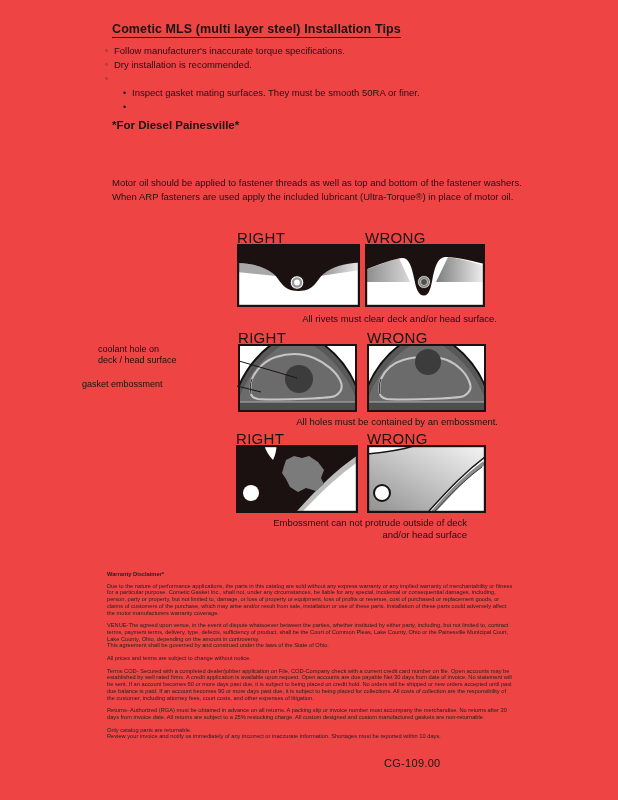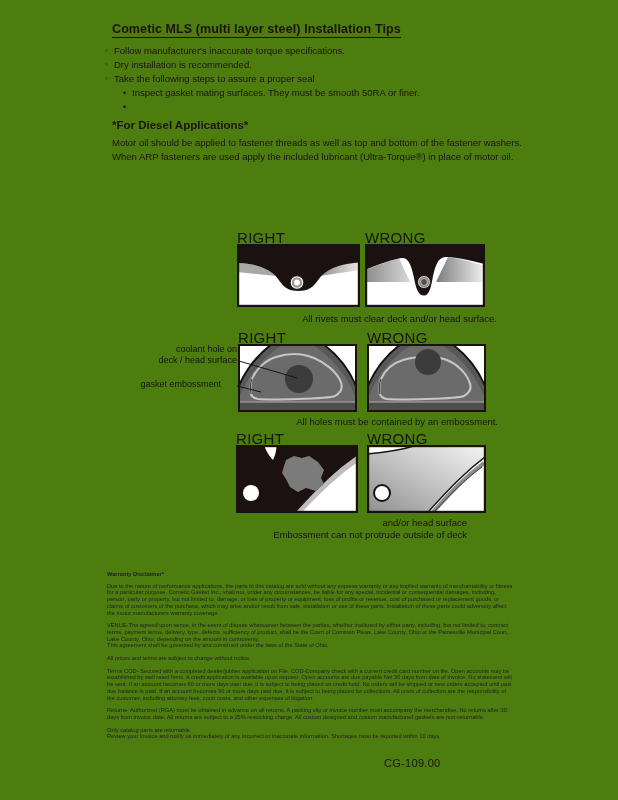--- a/index.html
+++ b/index.html
@@ -1,43 +1,43 @@
 <!DOCTYPE html>
 <html><head>
 <meta charset="utf-8">
 <style>
   html,body{margin:0;padding:0;background:#e8e8e8;}
-  .page{position:relative;width:618px;height:800px;background:#4d7c0f;overflow:hidden;
+  .page{position:relative;width:618px;height:800px;background:#ef4444;overflow:hidden;
         font-family:"Liberation Sans","DejaVu Sans",sans-serif;color:#1c1414;}
   .abs{position:absolute;}
   
   .doc-title{left:112px;top:22px;font-size:12.5px;font-weight:bold;
              border-bottom:1.6px solid #1c1414;padding-bottom:1px;letter-spacing:.1px;}
   .tips{left:105px;top:44px;font-size:9.5px;line-height:14px;width:440px;}
   .tip-row{display:flex;}
   .tip-row .mk{width:9px;font-size:8px;line-height:14px;flex:0 0 9px;}
   .tip-row.sub{padding-left:18px;}
   .tip-row.sub .mk{font-size:9px;}
   .diesel-h{left:112px;top:119px;font-size:11.5px;font-weight:bold;}
-  .bodyp{left:112px;width:424px;font-size:9.5px;line-height:13.5px;}
+  .bodyp{left:112px;width:424px;font-size:9.5px;line-height:13.5px;margin-top:40px;}
   .p1{top:136px;} .p2{top:168px;} .p3{top:208px;}
   
   .figlabel{font-size:15px;text-align:left;letter-spacing:.3px;color:#151515;}
   .fl-1a{left:237px;top:229px;width:123px;} .fl-1b{left:365px;top:229px;width:120px;}
   .fl-2a{left:238px;top:329px;width:119px;} .fl-2b{left:367px;top:329px;width:119px;}
   .fl-3a{left:236px;top:430px;width:122px;} .fl-3b{left:367px;top:430px;width:119px;}
   .panel{display:block;}
   .pn-1a{left:237px;top:244px;} .pn-1b{left:365px;top:244px;}
   .pn-2a{left:238px;top:344px;} .pn-2b{left:367px;top:344px;}
   .pn-3a{left:236px;top:445px;} .pn-3b{left:367px;top:445px;}
   .figcap{font-size:9.5px;line-height:12px;color:#151515;text-align:right;}
   .cap1{left:237px;top:313px;width:260px;}
   .cap2{left:238px;top:416px;width:260px;}
   .cap3{left:237px;top:517px;width:230px;}
-  .callout{font-size:9px;line-height:11px;text-align:right;color:#151515;}
+  .callout{font-size:9px;line-height:11px;text-align:left;color:#151515;}
   .co-hole{left:98px;top:344px;width:139px;}
   .co-emb{left:82px;top:379px;width:139px;}
   .leaders{left:0;top:0;pointer-events:none;}
   
   .disc{left:107px;top:571px;width:407px;font-size:5.7px;line-height:6.7px;color:#222;}
   .disc .dh{font-weight:bold;margin:0 0 5px 0;}
   .disc p{margin:0 0 6px 0;}
   .disc p.tight{margin-bottom:0;}
   .page-code{left:384px;top:757px;font-size:11px;letter-spacing:.3px;color:#1c1414;}
 </style>
@@ -52,32 +52,31 @@
     <div class="tip-row">
       <span class="mk">◦</span>
       <span>Follow manufacturer's inaccurate torque specifications.</span>
     </div>
     <div class="tip-row">
       <span class="mk">◦</span>
       <span>Dry installation is recommended.</span>
     </div>
     <div class="tip-row">
       <span class="mk">◦</span>
-      <span>Take the following steps to assure a proper seal</span>
     </div>
     <div class="tip-row sub">
       <span class="mk">•</span>
       <span>Inspect gasket mating surfaces.  They must be smooth 50RA or finer.</span>
     </div>
     <div class="tip-row sub">
       <span class="mk">•</span>
     </div>
   </div>
 
-  <div class="abs diesel-h">*For Diesel Applications*</div>
+  <div class="abs diesel-h">*For Diesel Painesville*</div>
   <div class="abs bodyp p1">Motor oil should be applied to fastener threads as well as top and bottom of the fastener washers. When ARP fasteners are used apply the included lubricant (Ultra-Torque®) in place of motor oil.</div>
 
   <div class="abs figlabel fl-1a">RIGHT</div>
   <div class="abs figlabel fl-1b">WRONG</div>
 
   <svg class="abs panel pn-1a" width="123" height="63" viewBox="0 0 123 63">
     <defs>
       <linearGradient id="g1r" x1="0" y1="0" x2="1" y2="0">
         <stop offset="0" stop-color="#8f8f8f"></stop>
           <stop offset="1" stop-color="#ebebeb"></stop>
@@ -183,22 +182,22 @@
     <path d="M0,9 C22,7 38,4 50,0 H119 V11 C98,27 82,44 62,66 C60,67.5 58,68 56,68 H0 Z" fill="url(#g3w)"></path>
     <path d="M0,9 C22,7 38,4 50,0" fill="none" stroke="#151515" stroke-width="1.5"></path>
     <path d="M119,11 C98,27 82,44 62,66" fill="none" stroke="#151515" stroke-width="1.5"></path>
     <path d="M117,18 C98,32 84,47 66,67" fill="none" stroke="#8c8c8c" stroke-width="4"></path>
     <path d="M115,22 C97,35 84,49 67,67" fill="none" stroke="#3a3a3a" stroke-width="1"></path>
     <circle cx="15" cy="48" r="8" fill="#ffffff" stroke="#141414" stroke-width="2"></circle>
     <rect x="1.1" y="1.1" width="116.8" height="65.8" fill="none" stroke="#1b1111" stroke-width="2.2"></rect>
   </svg>
 
   <div class="abs figcap cap3">
+    <div>Embossment can not protrude outside of deck</div>
     <div>and/or head surface</div>
-    <div>Embossment can not protrude outside of deck</div>
   </div>
 
   <svg class="abs leaders" width="618" height="800" viewBox="0 0 618 800">
     <line x1="239" y1="361" x2="297" y2="378" stroke="#1c1414" stroke-width="1"></line>
     <line x1="237" y1="386" x2="261" y2="392" stroke="#1c1414" stroke-width="1"></line>
   </svg>
 
   <div class="abs disc">
     <div class="dh">Warranty Disclaimer*</div>
     <p>Due to the nature of performance applications, the parts in this catalog are sold without any express warranty or any implied warranty of merchantability or fitness for a particular purpose.  Cometic Gasket Inc., shall not, under any circumstances, be liable for any special, incidental or consequential damages, including, person, party or property, but not limited to, damage, or loss of property or equipment, loss of profits or revenue, cost of purchased or replacement goods, or claims of customers of the purchase, which may arise and/or result from sale, installation or use of these parts.  Installation of these parts could adversely affect the motor manufacturers warranty coverage.</p>

